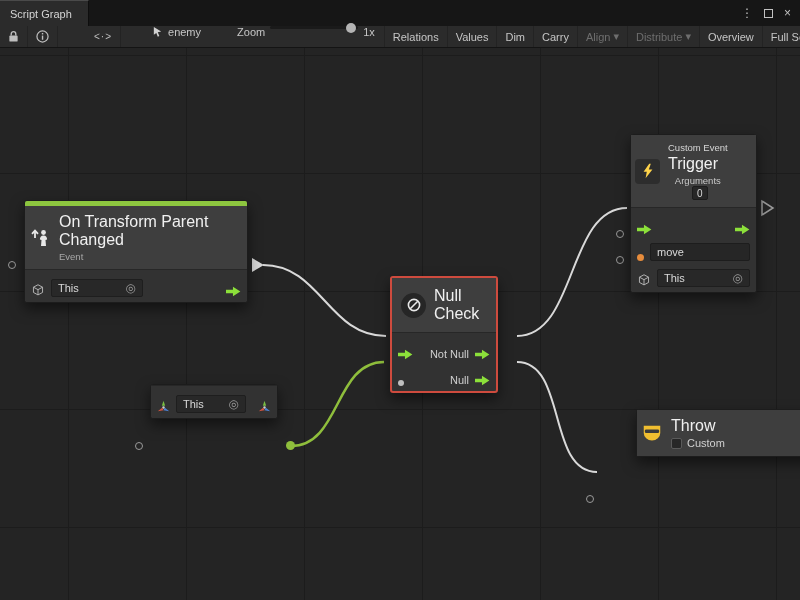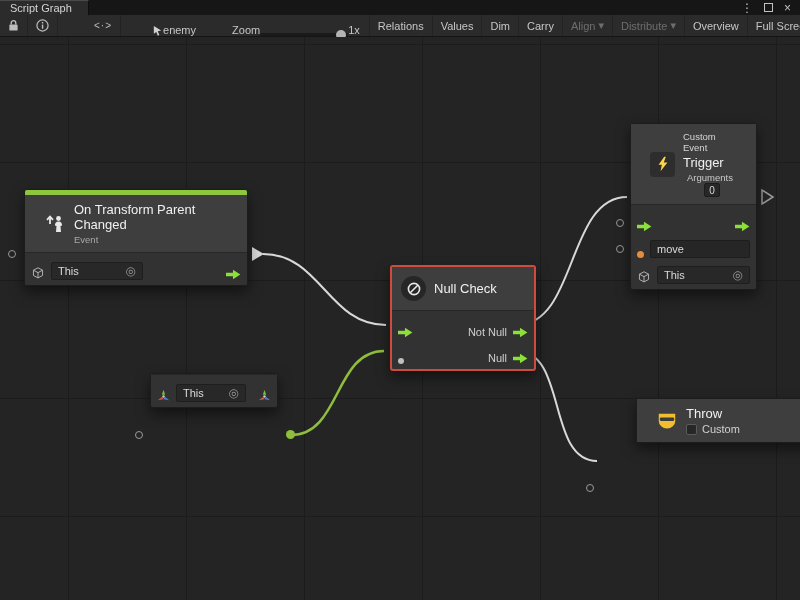--- a/index.html
+++ b/index.html
@@ -1,34 +1,34 @@
 <!DOCTYPE html>
 <html><head>
 <meta charset="utf-8">
 <style>
   * { margin:0; padding:0; box-sizing:border-box; }
   html,body { width:800px; height:600px; overflow:hidden; background:#161616;
               font-family:"Liberation Sans", sans-serif; }
   .window { width:800px; height:600px; display:flex; flex-direction:column; }
 
   
-  .tabbar { height:15px; background:#161616; display:flex; align-items:stretch;
+  .tabbar { height:26px; background:#161616; display:flex; align-items:stretch;
             font-size:11px; color:#D4D4D4; }
   .tab { background:#2B2B2B; padding:0 16px 0 10px; display:flex; align-items:center;
          border-top:1px solid #4A4A4A; border-right:1px solid #0E0E0E; }
   .tabbar-right { margin-left:auto; display:flex; align-items:center; gap:11px;
                   padding:0 9px; color:#C2C2C2; }
   .winglyph { font-size:12px; line-height:1; }
   .maxbox { width:9px; height:9px; border:1px solid #C2C2C2; display:inline-block; }
 
   
   .toolbar { height:22px; background:#2B2B2B; border-bottom:1px solid #141414;
              display:flex; align-items:stretch; font-size:11px; color:#C6C6C6; }
   .tb-icon { display:flex; align-items:center; padding:0 8px; border-right:1px solid #232323; }
-  .tb-group { display:flex; align-items:flex-end; padding:0 9px; }
+  .tb-group { display:flex; align-items:flex-start; gap:5px; padding:0 9px; }
   .tb-btn { display:flex; align-items:center; gap:3px; padding:0 8px;
             border-left:1px solid #232323; white-space:nowrap; }
   .tb-btn.dim { color:#6E6E6E; }
   .btns-right { margin-left:auto; display:flex; align-items:stretch; }
   .slider-track { width:88px; height:3px; background:#1A1A1A; border-radius:2px; position:relative; }
   .slider-handle { width:10px; height:10px; border-radius:50%; background:#B4B4B4;
                    position:absolute; top:-3.5px; left:76px; }
   .code-glyph { font-size:10px; letter-spacing:1px; color:#BFBFBF; }
 
   
@@ -37,25 +37,25 @@
               linear-gradient(#1C1C1C 1px, transparent 1px),
               linear-gradient(90deg, #1C1C1C 1px, transparent 1px);
             background-size:118px 118px; background-position:68px 7px; overflow:hidden; }
   .wires { position:absolute; inset:0; width:100%; height:100%; pointer-events:none; }
 
   
   .node { position:absolute; border:1px solid #1C1C1C; border-radius:3px; background:#3A3A3A;
           box-shadow:0 6px 14px rgba(0,0,0,.5); font-size:11px; color:#E4E4E4; }
   .node.selected { border:2px solid #CE4B3E; }
   .accent { height:5px; border-radius:2px 2px 0 0; background:#8DC63F; }
-  .nhead { display:flex; align-items:center; gap:8px; padding:7px 19px; background:#3E3E3E; }
+  .nhead { display:flex; align-items:center; gap:8px; padding:7px 4px; background:#3E3E3E; }
   .nbody { background:#323232; border-top:1px solid #272727; border-radius:0 0 3px 3px;
            padding:5px 6px; display:flex; flex-direction:column; gap:4px; }
   .row { display:flex; align-items:flex-end; gap:6px; height:22px; }
-  .title { font-size:13px; color:#F0F0F0; }
+  .title { font-size:16px; color:#F0F0F0; }
   .subtitle { font-size:9.5px; color:#A8A8A8; }
   .stack { display:flex; flex-direction:column; gap:2px; }
   .spacer { flex:1; }
   .dropdown { display:flex; align-items:center; gap:6px; background:#282828;
               border:1px solid #1E1E1E; border-radius:2px; padding:0 6px; height:18px;
               color:#DADADA; }
   .target-glyph { color:#9C9C9C; font-size:12px; line-height:1; }
   .tfield { background:#262626; border:1px solid #1D1D1D; border-radius:2px; padding:0 6px;
             height:18px; display:flex; align-items:center; color:#DADADA; }
   .flow { width:15px; height:11px; color:#8CE03A; flex:0 0 auto; }
@@ -222,21 +222,21 @@
           <svg class="minigizmo" viewBox="0 0 16 16">
             <circle cx="8" cy="9.2" r="1.5" fill="#CFCFCF"></circle>
             <path d="M8 1 L10 7 H6 Z" fill="#7AC043"></path>
             <path d="M1 13.8 L6.4 9.6 L8 12.6 Z" fill="#D8543F"></path>
             <path d="M15 13.8 L9.6 9.6 L8 12.6 Z" fill="#4D83D8"></path>
           </svg>
         </div>
       </div>
     </div>
 
-    <div class="node selected" style="left:390px; top:228px; width:146px;">
+    <div class="node selected" style="left:390px; top:228px; width:108px;">
       <div class="nhead" style="padding:9px 9px;">
         <div class="icon-disc">
           <svg width="16" height="16" viewBox="0 0 20 20">
               <circle cx="10" cy="10" r="7" fill="none" stroke="#E8E8E8" stroke-width="2"></circle>
               <line x1="5.3" y1="14.7" x2="14.7" y2="5.3" stroke="#E8E8E8" stroke-width="2"></line>
             </svg>
         </div>
         <span class="title">Null Check</span>
       </div>
       <div class="nbody">

